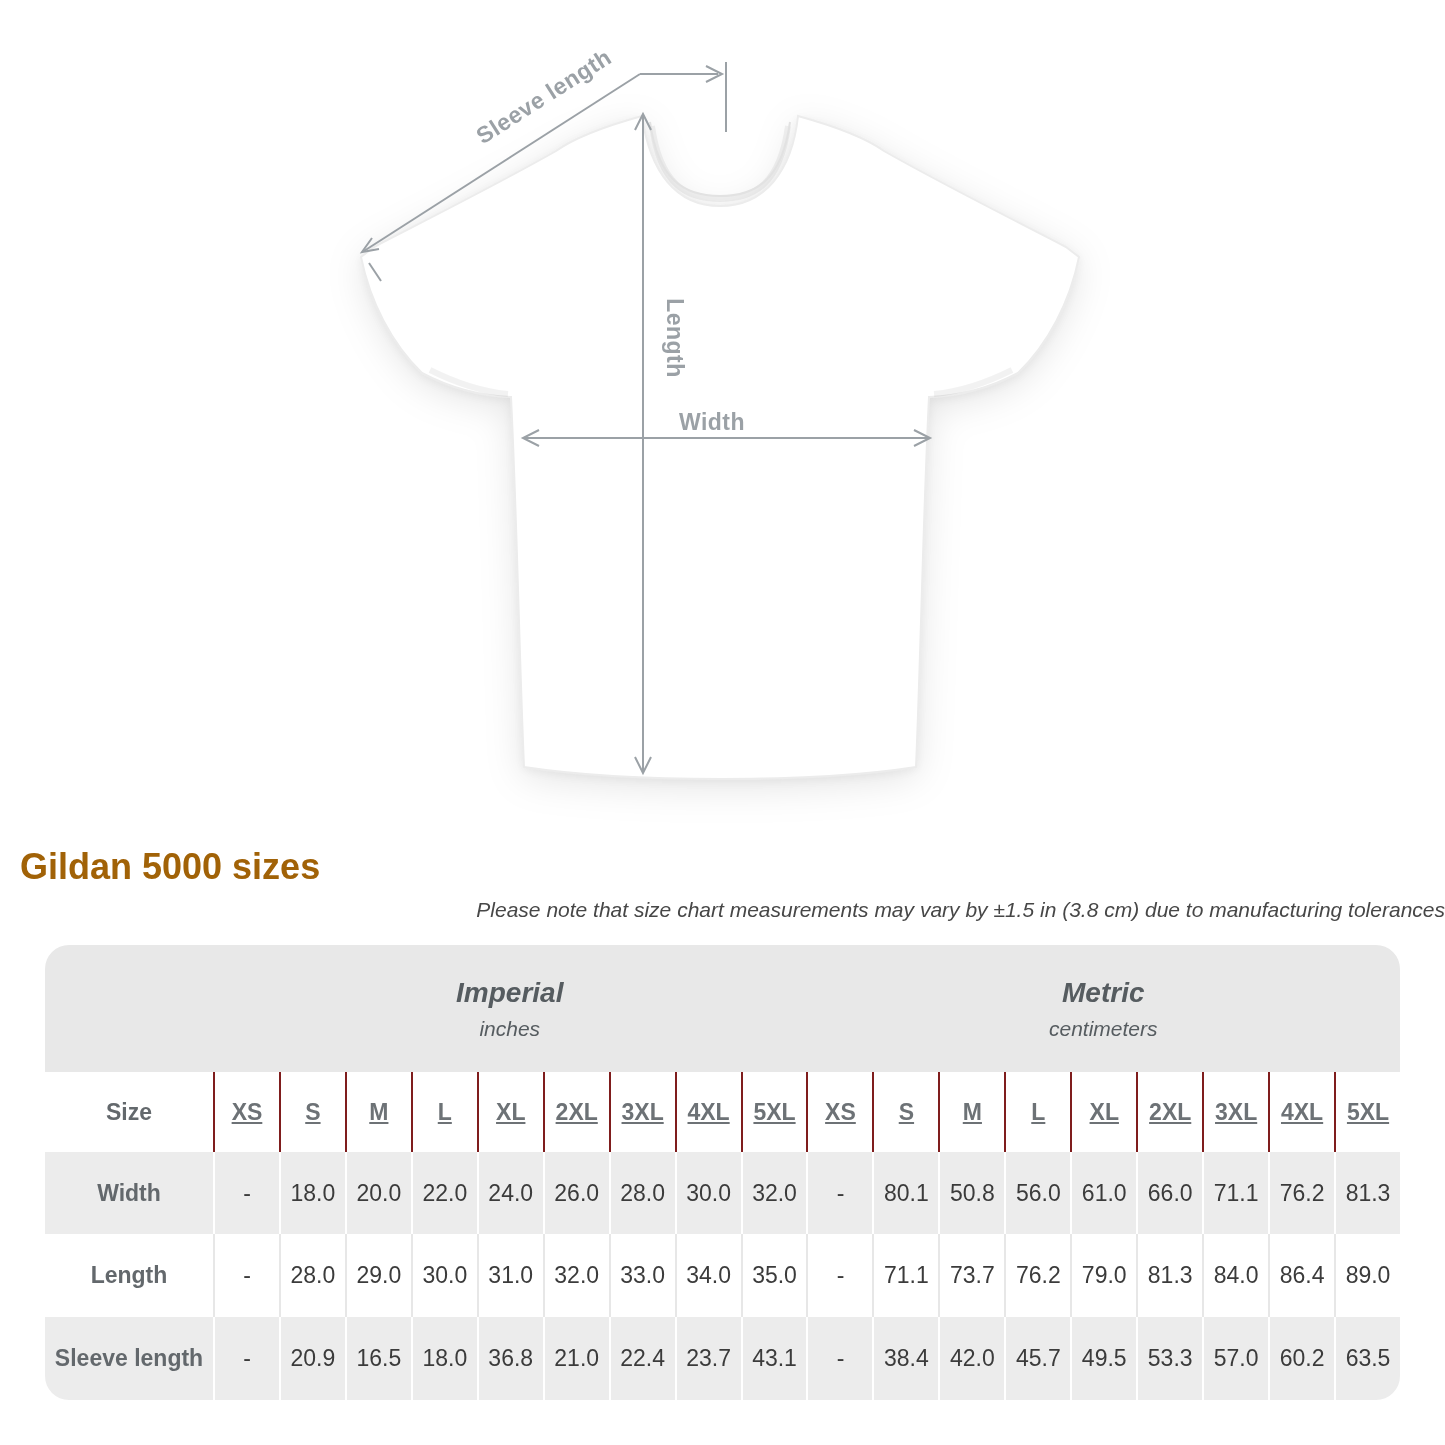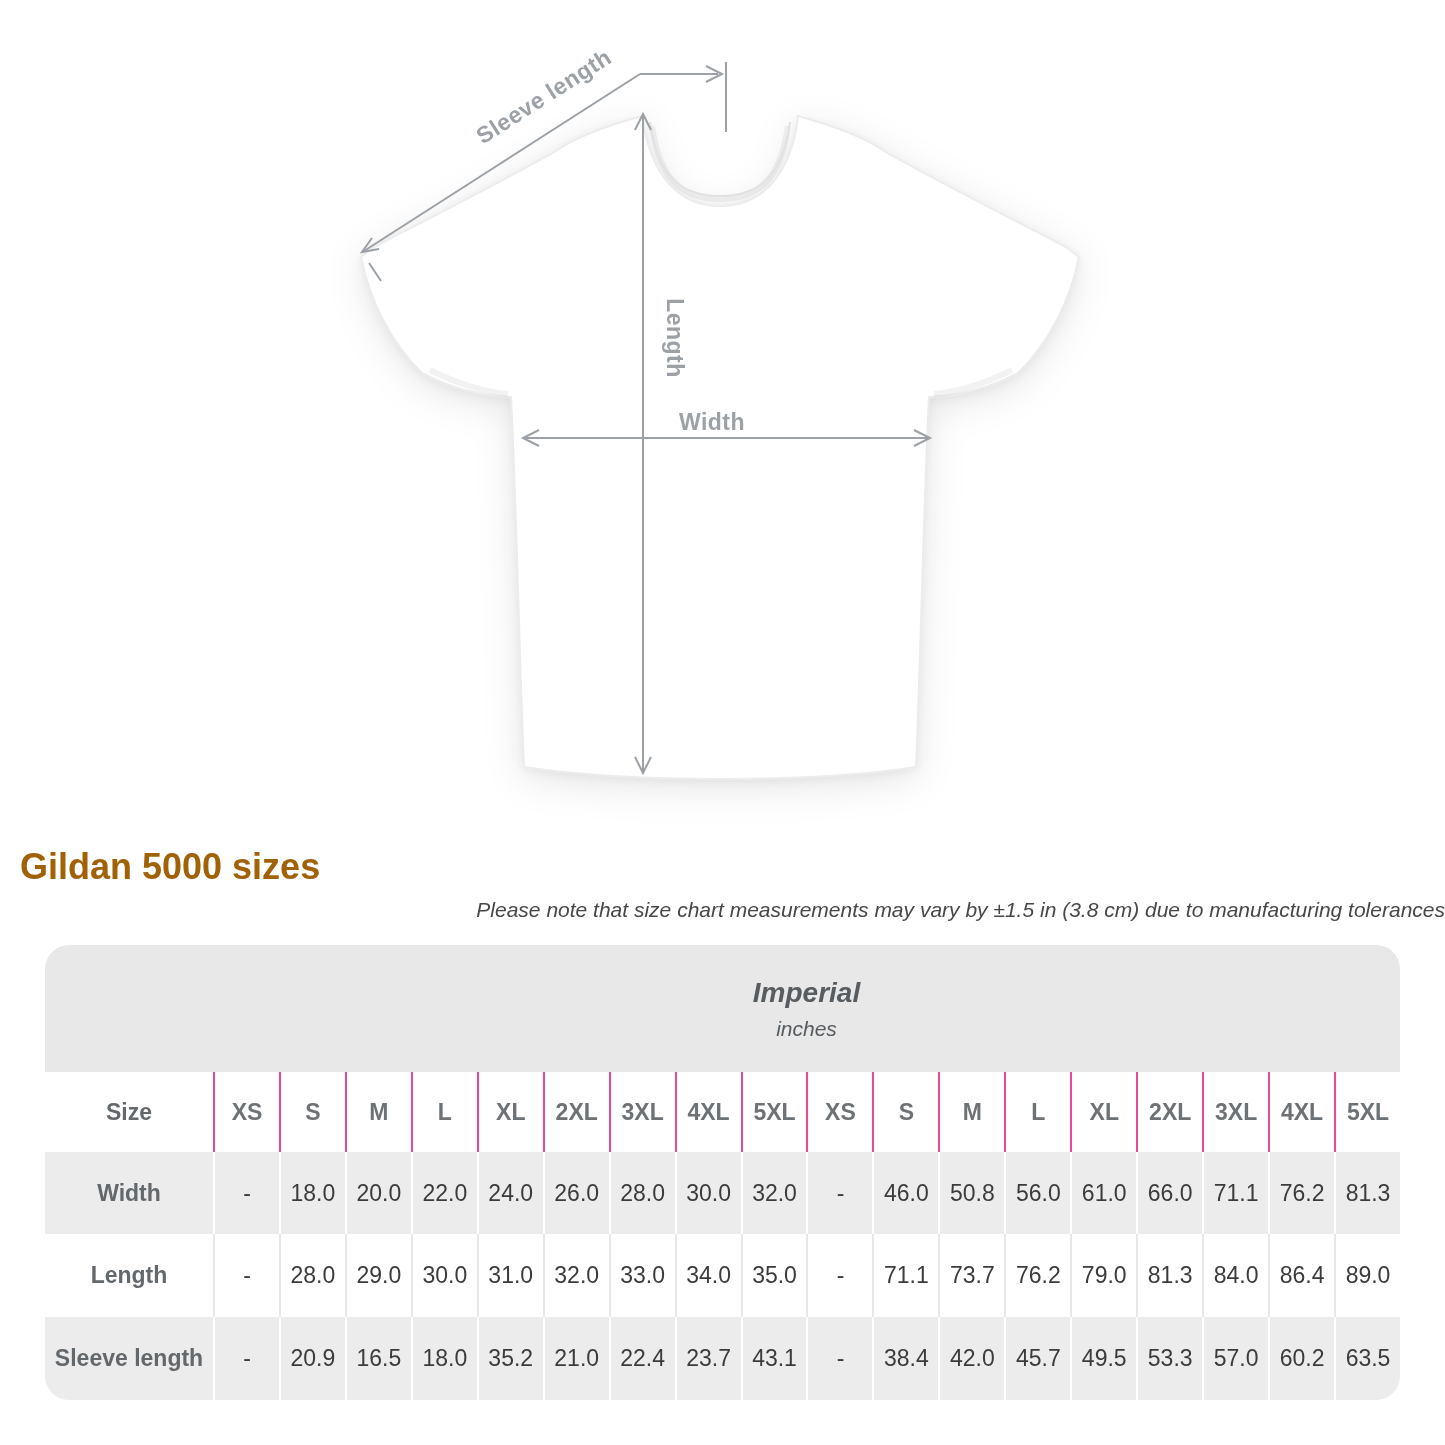--- a/index.html
+++ b/index.html
@@ -29,21 +29,21 @@
   .row{display:grid;grid-template-columns:168px repeat(18,1fr);}
   .c{display:flex;align-items:center;justify-content:center;font-size:23px;color:#3b3b3b;}
   .lab{font-weight:700;color:#63686c;text-align:right;}
   .h{font-weight:700;color:#6d7276;}
   .rs{height:80px;background:#ffffff;}
   .rw{height:82px;}
   .rl{height:83px;}
   .rv{height:83px;}
   .g{background:#ececec;}
   .w{background:#ffffff;}
-  .rs .c + .c{border-left:2px solid #ec4899;}
+  .rs .c + .c{border-left:2px solid #7f1d1d;text-decoration:underline;}
   .w .c + .c{border-left:2px solid #e7e7e7;}
   .g .c + .c{border-left:2px solid #ffffff;}
   .c.sep{border-left-width:4px;}
 </style>
 </head>
 <body>
 
 <svg class="diagram-svg" width="1445" height="835" viewBox="0 0 1445 835">
 
   <g>
@@ -96,20 +96,24 @@
 <div class="page-subtitle">Please note that size chart measurements may vary by ±1.5 in (3.8 cm) due to manufacturing tolerances</div>
 
 <div class="tbl">
 
   <div class="band">
     <div class="band-spacer"></div>
     <div class="band-half">
       <div class="band-title">Imperial</div>
       <div class="band-unit">inches</div>
     </div>
+    <div class="band-half">
+      <div class="band-title">Metric</div>
+      <div class="band-unit">centimeters</div>
+    </div>
   </div>
 
   <div class="row rs">
     <div class="c lab">Size</div>
     <div class="c h">XS</div>
     <div class="c h">S</div>
     <div class="c h">M</div>
     <div class="c h">L</div>
     <div class="c h">XL</div>
     <div class="c h">2XL</div>
@@ -132,21 +136,21 @@
     <div class="c">-</div>
     <div class="c">18.0</div>
     <div class="c">20.0</div>
     <div class="c">22.0</div>
     <div class="c">24.0</div>
     <div class="c">26.0</div>
     <div class="c">28.0</div>
     <div class="c">30.0</div>
     <div class="c">32.0</div>
     <div class="c sep">-</div>
-    <div class="c">46.0</div>
+    <div class="c">80.1</div>
     <div class="c">50.8</div>
     <div class="c">56.0</div>
     <div class="c">61.0</div>
     <div class="c">66.0</div>
     <div class="c">71.1</div>
     <div class="c">76.2</div>
     <div class="c">81.3</div>
   </div>
 
   <div class="row rl w">
@@ -170,21 +174,21 @@
     <div class="c">86.4</div>
     <div class="c">89.0</div>
   </div>
 
   <div class="row rv g">
     <div class="c lab">Sleeve length</div>
     <div class="c">-</div>
     <div class="c">20.9</div>
     <div class="c">16.5</div>
     <div class="c">18.0</div>
-    <div class="c">35.2</div>
+    <div class="c">36.8</div>
     <div class="c">21.0</div>
     <div class="c">22.4</div>
     <div class="c">23.7</div>
     <div class="c">43.1</div>
     <div class="c sep">-</div>
     <div class="c">38.4</div>
     <div class="c">42.0</div>
     <div class="c">45.7</div>
     <div class="c">49.5</div>
     <div class="c">53.3</div>

